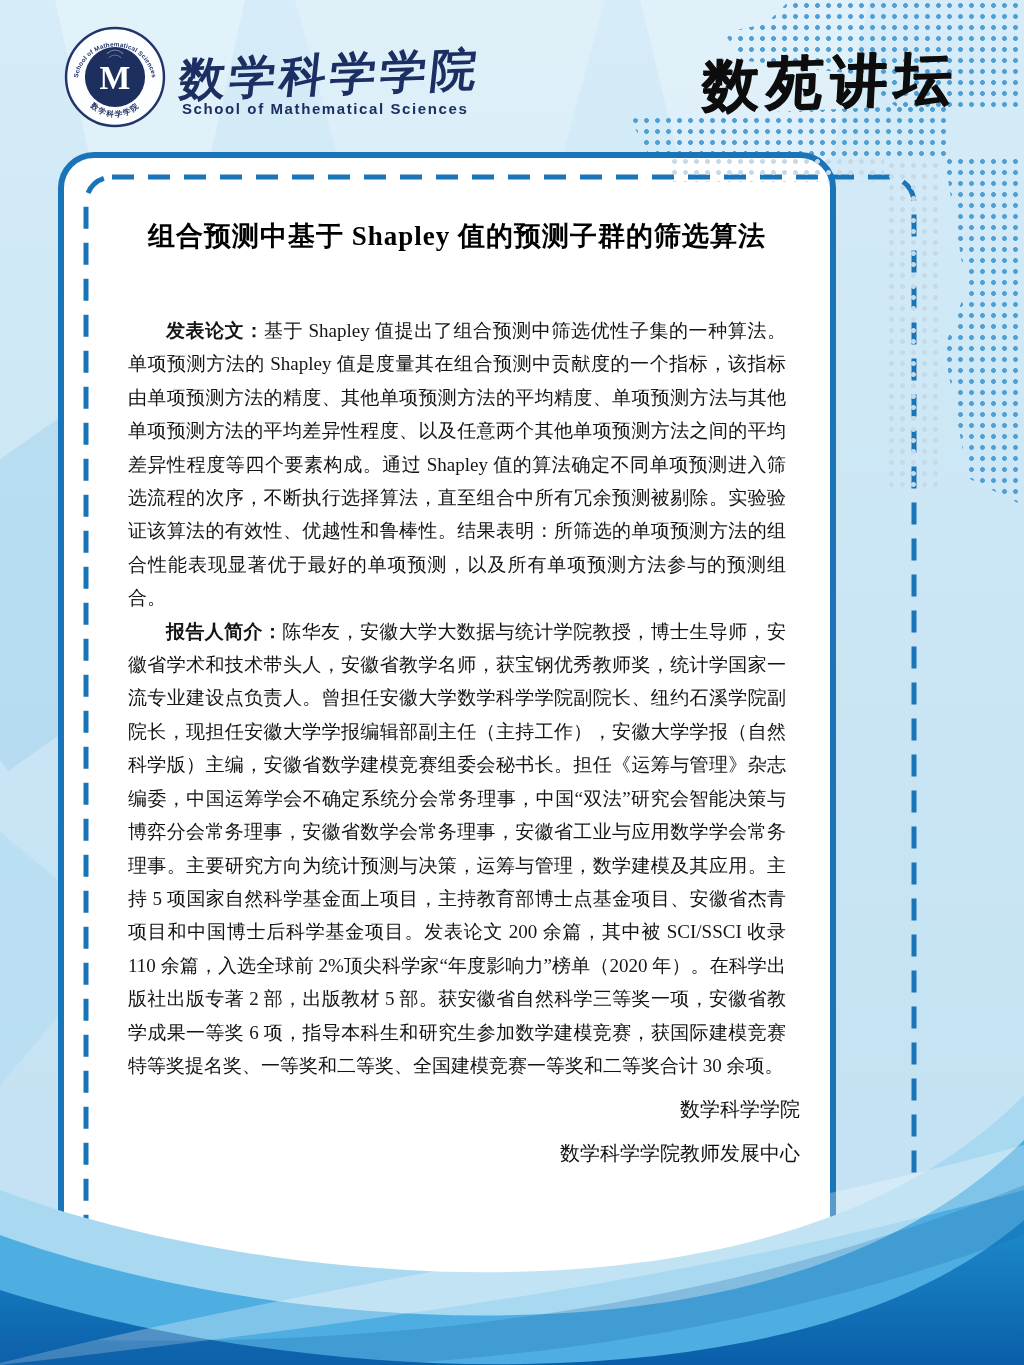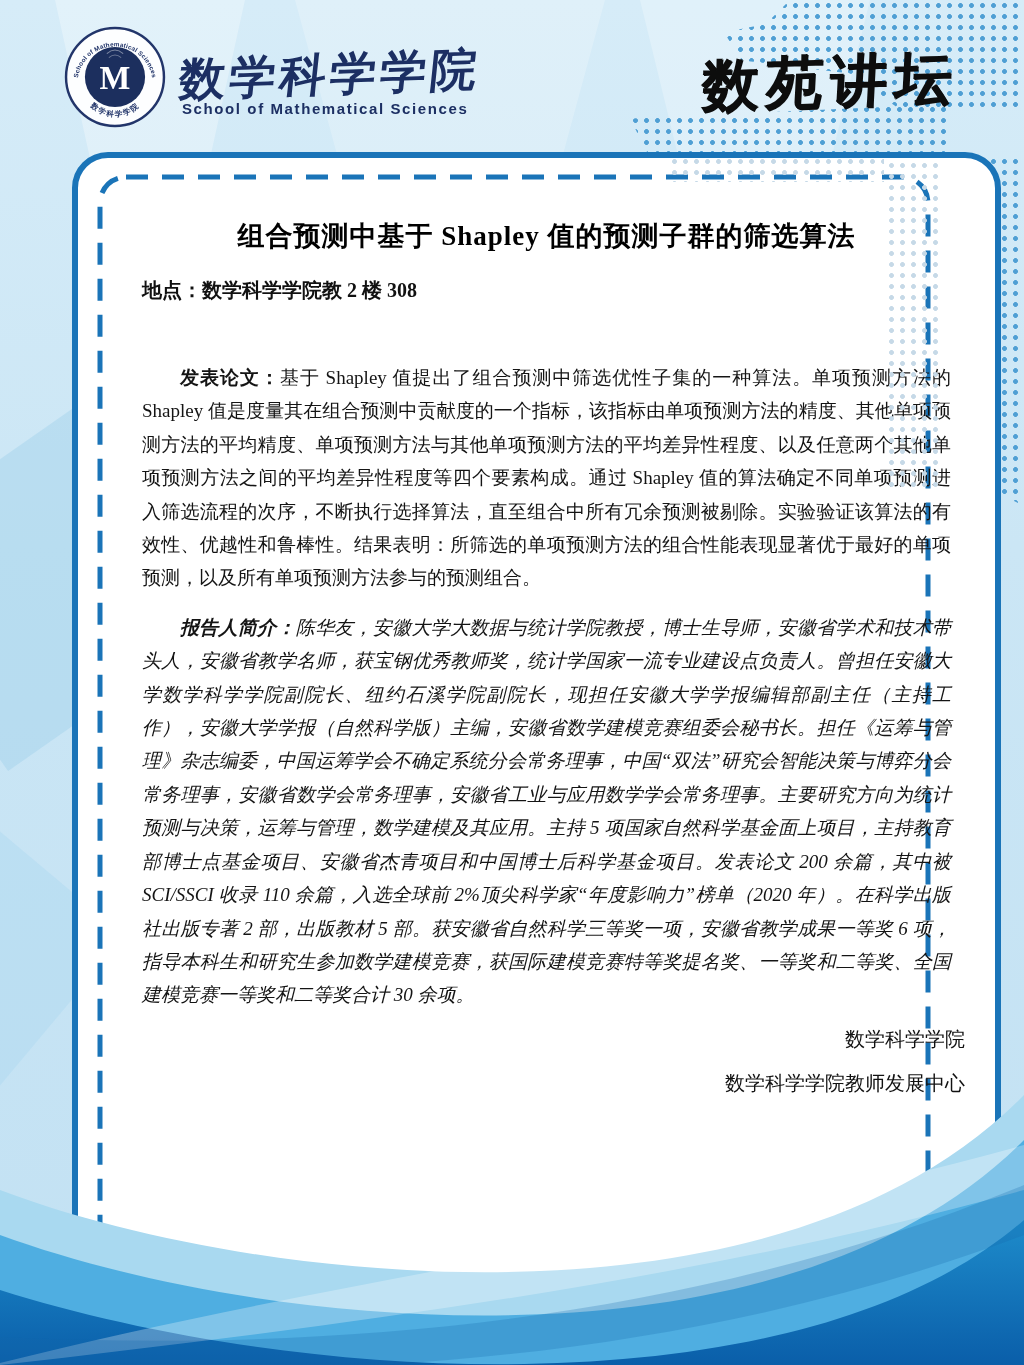--- a/index.html
+++ b/index.html
@@ -25,31 +25,31 @@
   .dots-in1{top:160px;right:80px;width:58px;height:328px;}
   .dots-in2{top:156px;right:140px;width:215px;height:26px;}
   
   .header{position:absolute;top:0;left:0;right:0;height:150px;z-index:3;}
   .logo{position:absolute;top:26px;left:64px;width:102px;height:102px;}
   .school-zh{position:absolute;top:44px;left:180px;font-size:46px;font-weight:900;color:var(--header-navy,#1c2f63);letter-spacing:4px;transform:skewX(-8deg) rotate(-2deg);white-space:nowrap;}
   .school-en{position:absolute;top:100px;left:182px;font-family:"Liberation Sans","DejaVu Sans",sans-serif;font-size:15px;font-weight:bold;color:var(--header-navy,#1c2f63);letter-spacing:1.6px;white-space:nowrap;}
   .section-title{position:absolute;top:92px;left:452px;font-size:30px;font-weight:bold;color:var(--section-navy,#1d3a7e);letter-spacing:16px;white-space:nowrap;}
   .forum{position:absolute;top:44px;right:66px;font-size:57px;font-weight:900;color:#0d0d0d;letter-spacing:7px;transform:skewX(-5deg) rotate(-2deg);white-space:nowrap;text-shadow:1px 1px 0 #0d0d0d;z-index:3;}
   
-  .board{position:absolute;top:152px;left:72px;width:929px;height:1190px;box-sizing:border-box;
+  .board{position:absolute;top:152px;left:58px;width:778px;height:1190px;box-sizing:border-box;
     background:#fff;border:6px solid var(--accent-blue,#1a74b8);border-radius:36px;z-index:2;}
   .dash-svg{position:absolute;left:0;top:0;pointer-events:none;}
   .content{position:absolute;left:64px;right:44px;top:0;color:#111;}
   .talk-title{margin-top:60px;text-align:center;font-size:27px;font-weight:bold;letter-spacing:1px;color:#000;}
   .info{margin-top:26px;}
   .info-row{font-size:20px;font-weight:bold;margin:24px 0;line-height:21px;white-space:pre-wrap;}
   .para{font-size:19px;line-height:33.4px;text-align:justify;text-indent:2em;margin:0;color:#141414;}
   .para b{font-weight:bold;}
   .abstract{margin-top:60px;}
-  .bio{margin-top:16px;font-style:italic;}
+  .bio{margin-top:0;}
   .welcome{margin-top:14px;text-align:center;font-size:21px;font-weight:bold;}
   .sign{text-align:right;font-size:20px;margin-right:-14px;}
   .sign1{margin-top:14px;}
   .sign2{margin-top:17px;}
   
   .waves{position:absolute;left:0;bottom:0;width:1024px;height:280px;z-index:7;display:block;}
 </style>
 </head>
 <body>
 
@@ -87,21 +87,20 @@
   <div class="forum">数苑讲坛</div>
 
   <div class="board">
     <svg class="dash-svg" width="872" height="1178" viewBox="0 0 872 1178">
       <rect x="22" y="19" width="828" height="1136" rx="26" fill="none" stroke="#1a74b8" stroke-width="5" stroke-dasharray="22 14"></rect>
     </svg>
     <div class="content">
       <div class="talk-title">组合预测中基于 Shapley 值的预测子群的筛选算法</div>
 
       <div class="info">
-        <div class="info-row"><span>地点：</span><span>数学科学学院教 2 楼 308</span></div>
       </div>
 
       <p class="para abstract"><b>发表论文：</b><span>基于 Shapley 值提出了组合预测中筛选优性子集的一种算法。单项预测方法的 Shapley 值是度量其在组合预测中贡献度的一个指标，该指标由单项预测方法的精度、其他单项预测方法的平均精度、单项预测方法与其他单项预测方法的平均差异性程度、以及任意两个其他单项预测方法之间的平均差异性程度等四个要素构成。通过 Shapley 值的算法确定不同单项预测进入筛选流程的次序，不断执行选择算法，直至组合中所有冗余预测被剔除。实验验证该算法的有效性、优越性和鲁棒性。结果表明：所筛选的单项预测方法的组合性能表现显著优于最好的单项预测，以及所有单项预测方法参与的预测组合。</span></p>
 
       <p class="para bio"><b>报告人简介：</b><span>陈华友，安徽大学大数据与统计学院教授，博士生导师，安徽省学术和技术带头人，安徽省教学名师，获宝钢优秀教师奖，统计学国家一流专业建设点负责人。曾担任安徽大学数学科学学院副院长、纽约石溪学院副院长，现担任安徽大学学报编辑部副主任（主持工作），安徽大学学报（自然科学版）主编，安徽省数学建模竞赛组委会秘书长。担任《运筹与管理》杂志编委，中国运筹学会不确定系统分会常务理事，中国“双法”研究会智能决策与博弈分会常务理事，安徽省数学会常务理事，安徽省工业与应用数学学会常务理事。主要研究方向为统计预测与决策，运筹与管理，数学建模及其应用。主持 5 项国家自然科学基金面上项目，主持教育部博士点基金项目、安徽省杰青项目和中国博士后科学基金项目。发表论文 200 余篇，其中被 SCI/SSCI 收录 110 余篇，入选全球前 2%顶尖科学家“年度影响力”榜单（2020 年）。在科学出版社出版专著 2 部，出版教材 5 部。获安徽省自然科学三等奖一项，安徽省教学成果一等奖 6 项，指导本科生和研究生参加数学建模竞赛，获国际建模竞赛特等奖提名奖、一等奖和二等奖、全国建模竞赛一等奖和二等奖合计 30 余项。</span></p>
 
       <div class="sign sign1">数学科学学院</div>
       <div class="sign sign2">数学科学学院教师发展中心</div>
     </div>
   </div>

